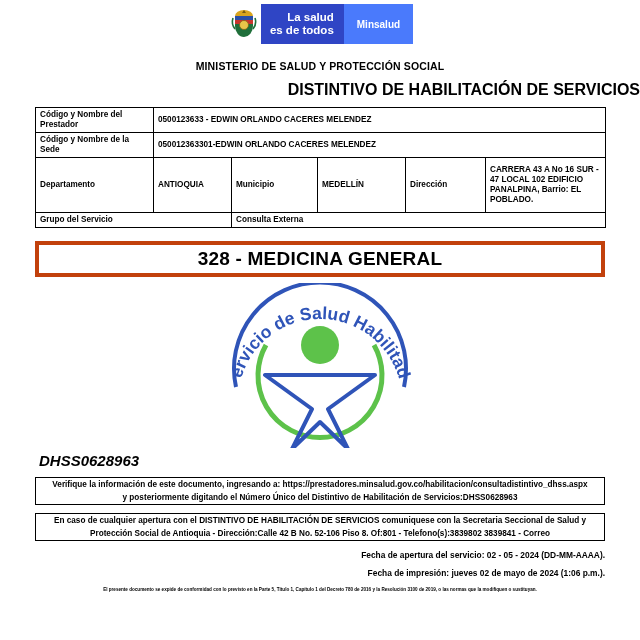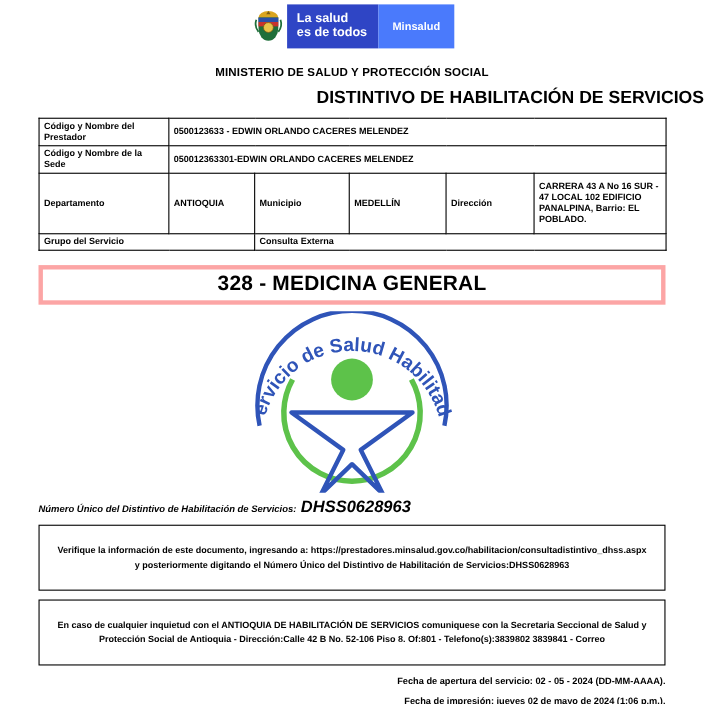--- a/index.html
+++ b/index.html
@@ -41,20 +41,21 @@
     background: #2f45c5;
     color: #ffffff;
     font-weight: bold;
     font-size: 11.5px;
     line-height: 13px;
     padding: 7px 10px 7px 9px;
     display: flex;
     flex-direction: column;
     justify-content: center;
     white-space: nowrap;
+    text-align: right;
   }
   .brand-min {
     background: #4a7afc;
     color: #ffffff;
     font-size: 10px;
     font-weight: bold;
     padding: 0 13px;
     display: flex;
     align-items: center;
     white-space: nowrap;
@@ -102,21 +103,21 @@
     vertical-align: top;
     padding-top: 3px;
     line-height: 10.5px;
   }
 
   
   .service-banner {
     margin: 13px auto 0 auto;
     width: 570px;
     box-sizing: border-box;
-    border: 4px solid #fca5a5;
+    border: 4px solid #c2410c;
     height: 36px;
     display: flex;
     align-items: center;
     justify-content: center;
     background: #fff;
   }
   .service-banner span {
     font-size: 19px;
     font-weight: bold;
     letter-spacing: 0.2px;
@@ -148,21 +149,21 @@
     font-style: italic;
     margin-left: 4px;
   }
 
   
   .note-box {
     width: 570px;
     margin: 8px auto 0 auto;
     box-sizing: border-box;
     border: 1.3px solid #000;
-    padding: 16px 8px;
+    padding: 0 8px;
     text-align: center;
     font-size: 8.2px;
     font-weight: bold;
     line-height: 13px;
   }
 
   
   .dates {
     width: 570px;
     margin: 9px auto 0 auto;
@@ -266,31 +267,30 @@
 
     <path d="M 45 92 L 155 92 L 108 126 L 128 166 L 100 139 L 72 166 L 92 126 Z" stroke="#2f54b8" stroke-width="4" fill="none" stroke-linejoin="round"></path>
 
     <text font-family="'Liberation Sans', sans-serif" font-size="17.5" font-weight="bold" fill="#2f54b8">
       <textPath href="#arcpath" startOffset="50%" text-anchor="middle">Servicio de Salud Habilitado</textPath>
     </text>
   </svg>
 </div>
 
 <div class="unique-line">
-  <span class="unique-label">Número Único del Distintivo de Habilitación de Servicios:</span>
   <span class="unique-value">DHSS0628963</span>
 </div>
 
 <div class="note-box">
   <div>Verifique la información de este documento, ingresando a: https://prestadores.minsalud.gov.co/habilitacion/consultadistintivo_dhss.aspx</div>
   <div>y posteriormente digitando el Número Único del Distintivo de Habilitación de Servicios:DHSS0628963</div>
 </div>
 
 <div class="note-box">
-  <div>En caso de cualquier inquietud con el ANTIOQUIA DE HABILITACIÓN DE SERVICIOS comuniquese con la Secretaria Seccional de Salud y</div>
+  <div>En caso de cualquier apertura con el DISTINTIVO DE HABILITACIÓN DE SERVICIOS comuniquese con la Secretaria Seccional de Salud y</div>
   <div>Protección Social de Antioquia - Dirección:Calle 42 B No. 52-106 Piso 8. Of:801 - Telefono(s):3839802 3839841 - Correo</div>
 </div>
 
 <div class="dates">
   <div class="date-line">Fecha de apertura del servicio: 02 - 05 - 2024 (DD-MM-AAAA).</div>
   <div class="date-line">Fecha de impresión: jueves 02 de mayo de 2024 (1:06 p.m.).</div>
 </div>
 
 <div class="legal">El presente documento se expide de conformidad con lo previsto en la Parte 5, Título 1, Capítulo 1 del Decreto 780 de 2016 y la Resolución 3100 de 2019, o las normas que la modifiquen o sustituyan.</div>
 

